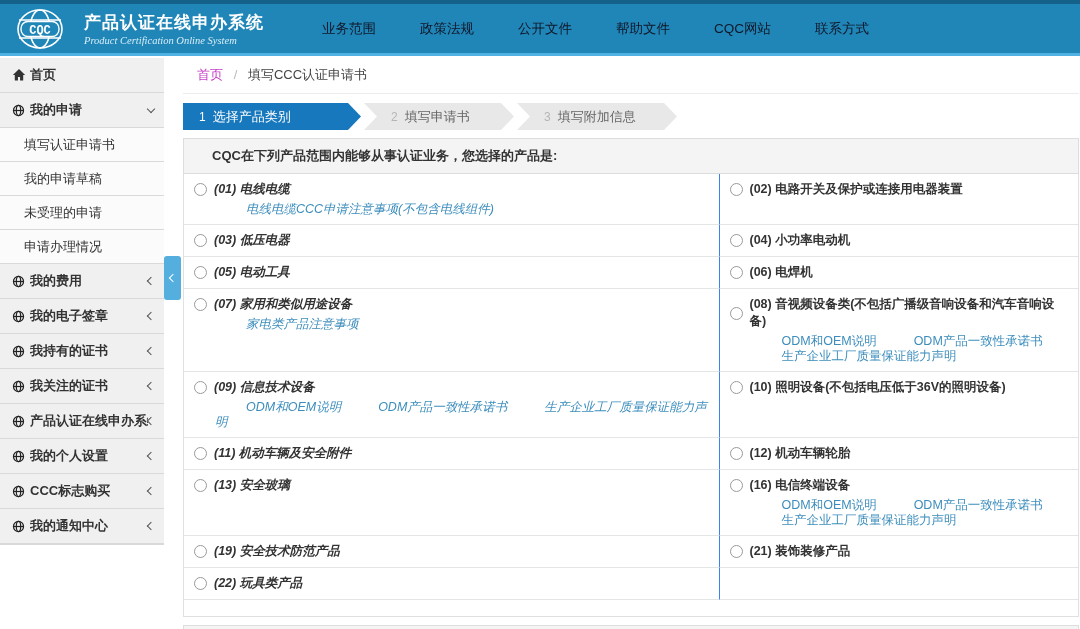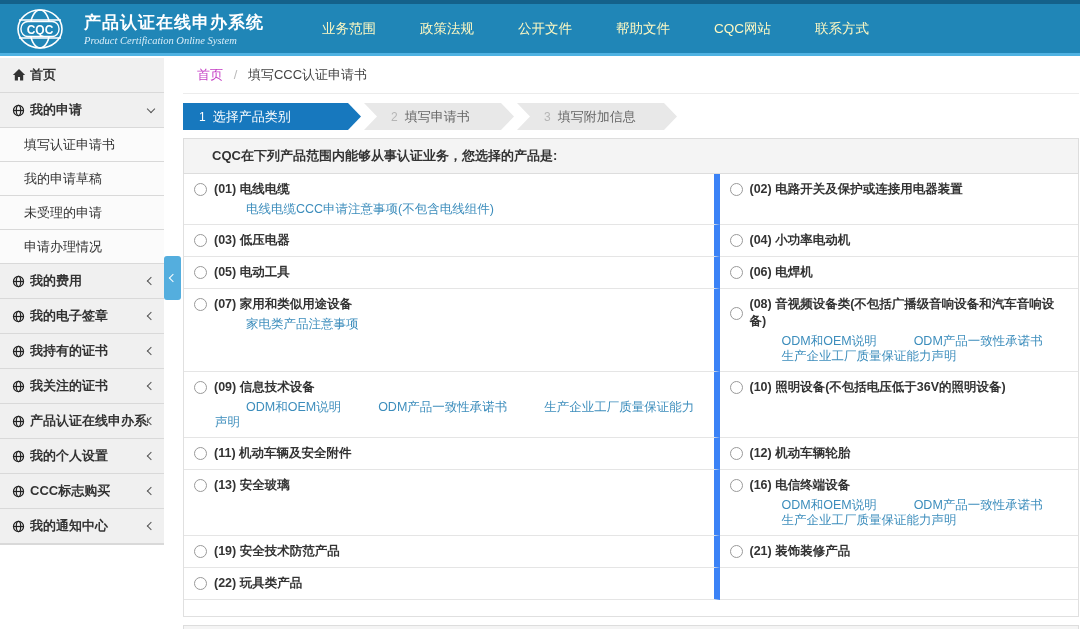--- a/index.html
+++ b/index.html
@@ -4,26 +4,26 @@
 <style>
   * { margin:0; padding:0; box-sizing:border-box; }
   html,body { width:1080px; height:629px; overflow:hidden; background:#fff;
               font-family:"Liberation Sans","DejaVu Sans",sans-serif; color:#333; }
 
   
   .topbar { width:100%; }
   .topbar-strip-top { height:4px; background:#14618a; }
   .topbar-main { height:49px; background:#2086b7; display:flex; align-items:center; padding-left:14px; }
   .topbar-strip-bottom { height:3px; background:#4fb2e2; }
-  .logo { width:52px; height:44px; display:flex; align-items:flex-start; justify-content:center; flex:0 0 auto; }
+  .logo { width:52px; height:44px; display:flex; align-items:flex-start; justify-content:center; flex:0 0 auto;font-family:Liberation Mono, monospace; }
   .titles { margin-left:18px; color:#fff;font-family:Liberation Serif, serif; }
   .app-title { font-size:17px; font-weight:bold; letter-spacing:1px; }
   .app-subtitle { font-size:10.5px; font-style:italic; color:#d8edf8; margin-top:1px; }
   .topnav { display:flex; gap:44px; margin-left:58px; }
-  .topnav-item { color:#fef9c3; font-size:13.5px; text-decoration:none; cursor:pointer; }
+  .topnav-item { color:#0f172a; font-size:13.5px; text-decoration:none; cursor:pointer; }
 
   
   .layout { position:relative; height:570px; }
   .sidebar { position:absolute; left:0; top:2px; width:164px; background:#f0f0f0; border-bottom:1px solid #d9d9d9; }
   .sb-item { display:flex; align-items:center; height:35px; padding:0 10px 0 12px;
              border-bottom:1px solid #d9d9d9; background:#f0f0f0; font-size:13px; font-weight:bold; color:#333; cursor:pointer; }
   .sb-item.sb-sub { background:#fbfbfb; font-weight:normal; padding-left:24px; height:34px; }
   .sb-icon { display:inline-flex; width:18px; flex:0 0 auto; align-items:center; }
   .sb-label { flex:1 1 auto; white-space:nowrap; overflow:hidden; }
   .chev { width:6px; height:6px; border-right:1.6px solid #555; border-bottom:1.6px solid #555; display:inline-block; flex:0 0 auto; }
@@ -51,21 +51,21 @@
   .step-num { margin-right:7px; font-size:12px; color:#b5b5b5; }
   .step.active .step-num { color:#fff; }
   .step1 { width:178px; } .step2 { width:150px; } .step3 { width:160px; }
 
   
   .panel-header { background:#f4f4f4; border:1px solid #ddd; font-size:13px; font-weight:bold;
                   padding:8px 28px; color:#333; }
   .ptable { border:1px solid #e0e0e0; border-top:none; padding-bottom:16px; }
   .prow { display:grid; grid-template-columns:59.9% 40.1%; }
   .pcell { padding:7px 10px 7px 10px; border-bottom:1px solid #e5e5e5; min-height:31px; }
-  .pcell.left { border-right:6px solid #3b82f6; }
+  .pcell.left { border-right:1px solid #3b82f6;font-style:italic; }
   .cell-label { display:flex; align-items:center; font-size:12.5px; font-weight:bold; color:#333; }
   .radio { width:13px; height:13px; border:1px solid #9a9a9a; border-radius:50%; background:#fff;
            display:inline-block; margin-right:7px; flex:0 0 auto; cursor:pointer; }
   .cell-links { padding-left:21px; margin-top:4px; font-size:12.5px; line-height:15px; }
   .cell-links a { color:#3c8dbc; text-decoration:none; margin-right:6px; cursor:pointer;padding-left:31px; }
 
   
   .certmode { margin-top:8px; }
 </style>
 </head>

